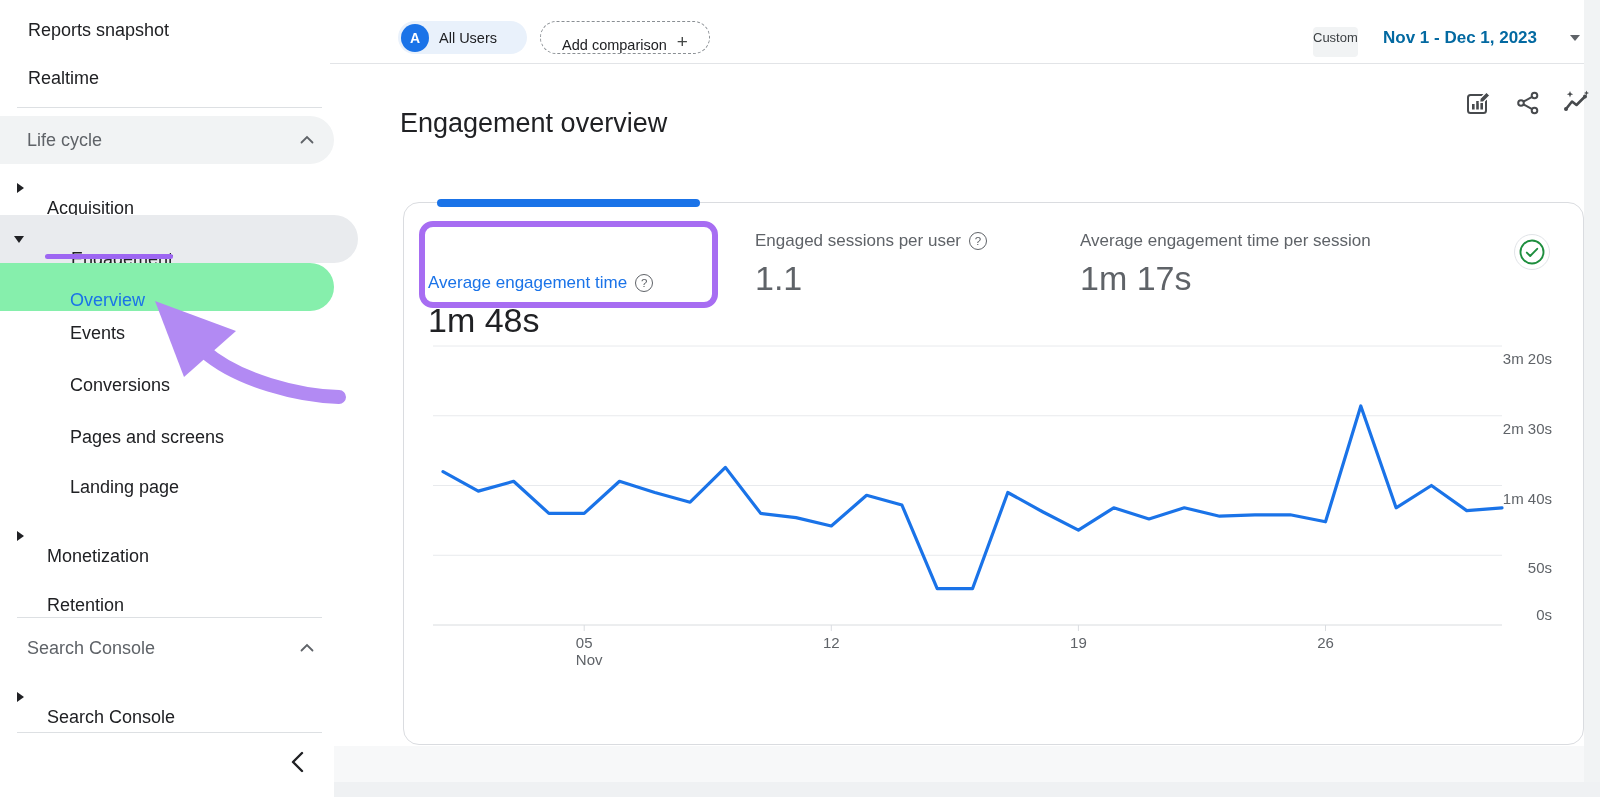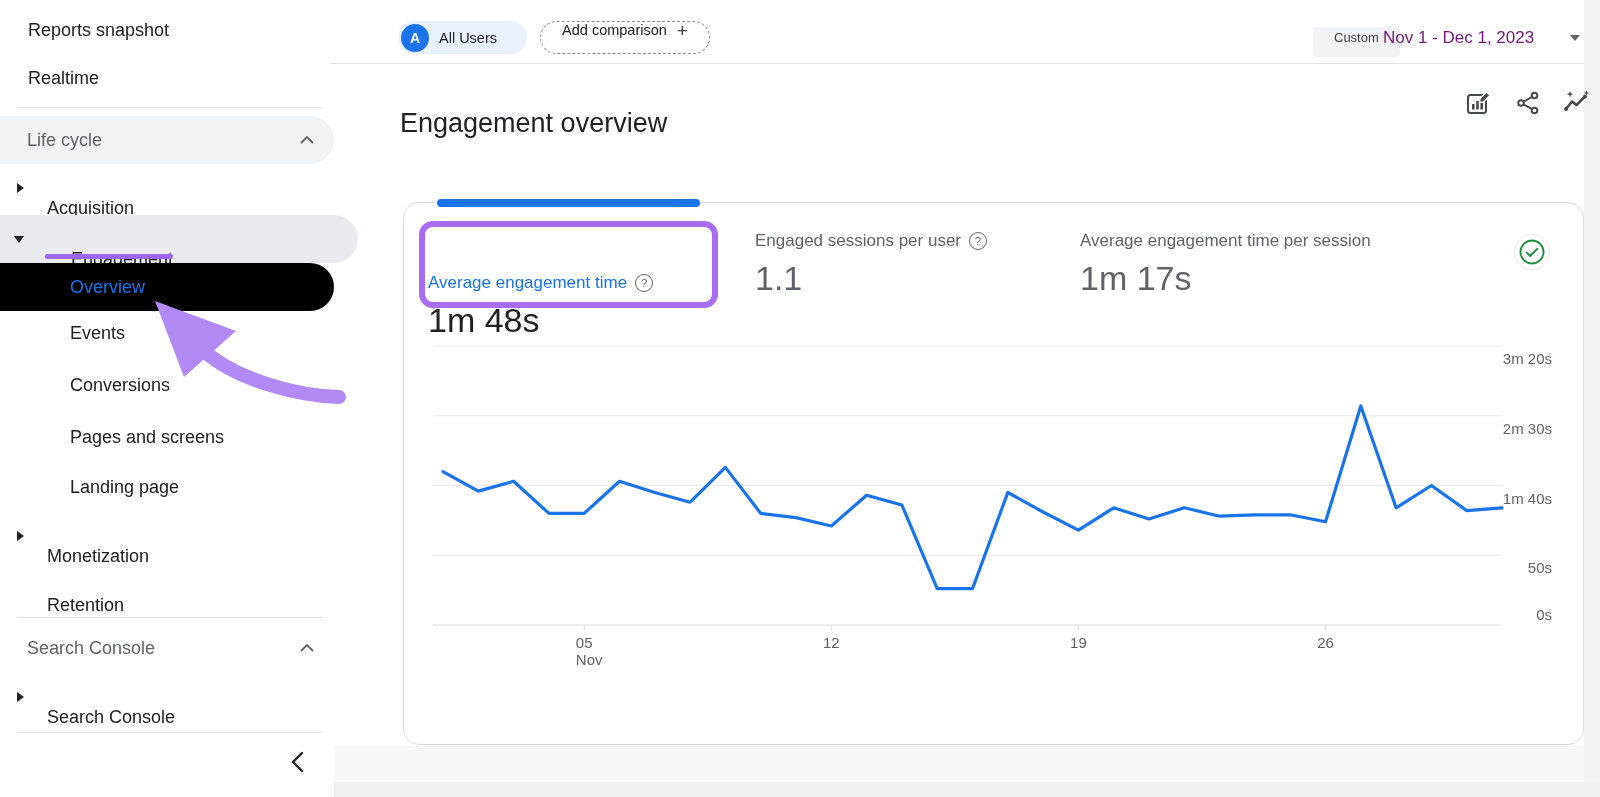--- a/index.html
+++ b/index.html
@@ -10,42 +10,42 @@
   
   .sidebar{position:absolute;left:0;top:0;width:334px;height:797px;background:#fff;}
   .nav-row{position:absolute;left:0;width:334px;height:48px;display:flex;align-items:center;cursor:pointer;}
   .nav-label{font-size:18px;color:#202124;white-space:nowrap;}
   .lvl0{padding-left:28px;}
   .hdr{padding-left:27px;color:#5f6368;}
   .lvl1{padding-left:47px;margin-top:40px;}
   .lvl2{padding-left:70px;}
   .pill-gray-light{background:#f1f3f4;border-radius:0 26px 26px 0;}
   .pill-gray{background:#e9ebee;border-radius:0 26px 26px 0;padding-left:24px;}
-  .pill-blue{background:#000000;border-radius:0 26px 26px 0;}
+  .pill-blue{background:#86efac;border-radius:0 26px 26px 0;align-items:flex-end;}
   .blue-text{color:#1a73e8;}
   .tri-right{position:absolute;left:17px;top:50%;margin-top:-5px;width:0;height:0;
     border-left:7px solid #202124;border-top:5px solid transparent;border-bottom:5px solid transparent;}
   .tri-down{position:absolute;left:14px;top:50%;margin-top:-3px;width:0;height:0;
     border-top:7px solid #202124;border-left:5px solid transparent;border-right:5px solid transparent;}
   .chev-up{position:absolute;right:20px;top:50%;margin-top:-5px;}
   .divider-h{position:absolute;height:1px;background:#dde0e3;}
   .eng-underline{position:absolute;left:45px;top:254px;width:128px;height:5px;background:#9d66f2;border-radius:3px;}
   
   .chip{position:absolute;left:398px;top:21px;height:33px;width:129px;background:#e9f1fb;border-radius:17px;
     display:flex;align-items:center;cursor:pointer;}
   .avatar{width:28px;height:28px;border-radius:50%;background:#1a73e8;color:#fff;font-size:14px;font-weight:bold;
     display:flex;align-items:center;justify-content:center;margin-left:3px;}
   .chip-label{font-size:14.5px;margin-left:10px;}
   .addcmp{position:absolute;left:540px;top:21px;height:33px;width:170px;border:1px dashed #8a8f94;border-radius:17px;
-    display:flex;align-items:flex-start;justify-content:center;gap:10px;box-sizing:border-box;cursor:pointer;background:#fff;}
+    display:flex;align-items:flex-end;justify-content:center;gap:10px;box-sizing:border-box;cursor:pointer;background:#fff;}
   .addcmp-label{font-size:14.5px;font-weight:500;color:#202124;}
   .addcmp-plus{font-size:19px;color:#444746;font-weight:400;margin-top:-2px;}
-  .custom-badge{position:absolute;left:1313px;top:27px;height:30px;line-height:22px;padding:0 21px;background:#f1f3f4;
+  .custom-badge{position:absolute;left:1313px;top:27px;height:30px;line-height:22px;padding:0 0;background:#f1f3f4;
     border-radius:4px;font-size:13px;color:#3c4043;font-weight:500;}
-  .date-label{position:absolute;left:1383px;top:28px;font-size:17px;color:#701a75;font-weight:400;cursor:pointer;}
+  .date-label{position:absolute;left:1383px;top:28px;font-size:17px;color:#0369a1;font-weight:700;cursor:pointer;}
   .date-caret{position:absolute;left:1570px;top:35px;width:0;height:0;border-left:5.5px solid transparent;
     border-right:5.5px solid transparent;border-top:6.5px solid #5f6368;cursor:pointer;}
   .topbar-divider{position:absolute;left:330px;top:63px;width:1254px;height:1px;background:#e2e4e7;}
   .page-title{position:absolute;left:400px;top:90px;font-size:27px;color:#202124;font-weight:400;}
   .hdr-icon{position:absolute;top:89px;width:28px;height:28px;cursor:pointer;}
   
   .card{position:absolute;left:403px;top:202px;width:1181px;height:543px;background:#fff;
     border:1px solid #dadce0;border-radius:16px;box-sizing:border-box;}
   .tab-indicator{position:absolute;left:437px;top:199px;width:263px;height:8px;background:#1a73e8;border-radius:4px;}
   .metric{position:absolute;cursor:pointer;}

